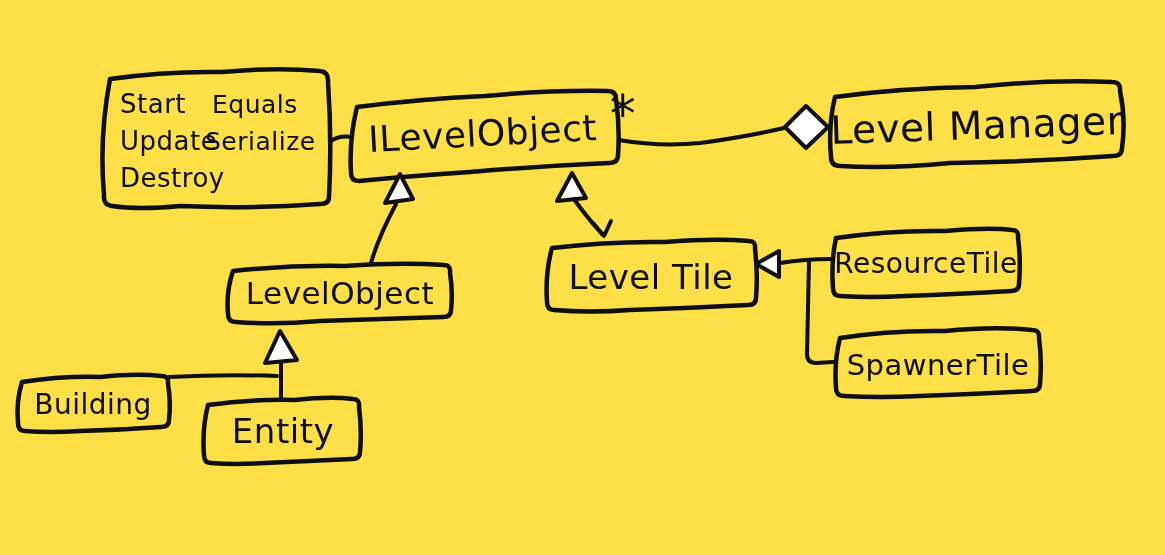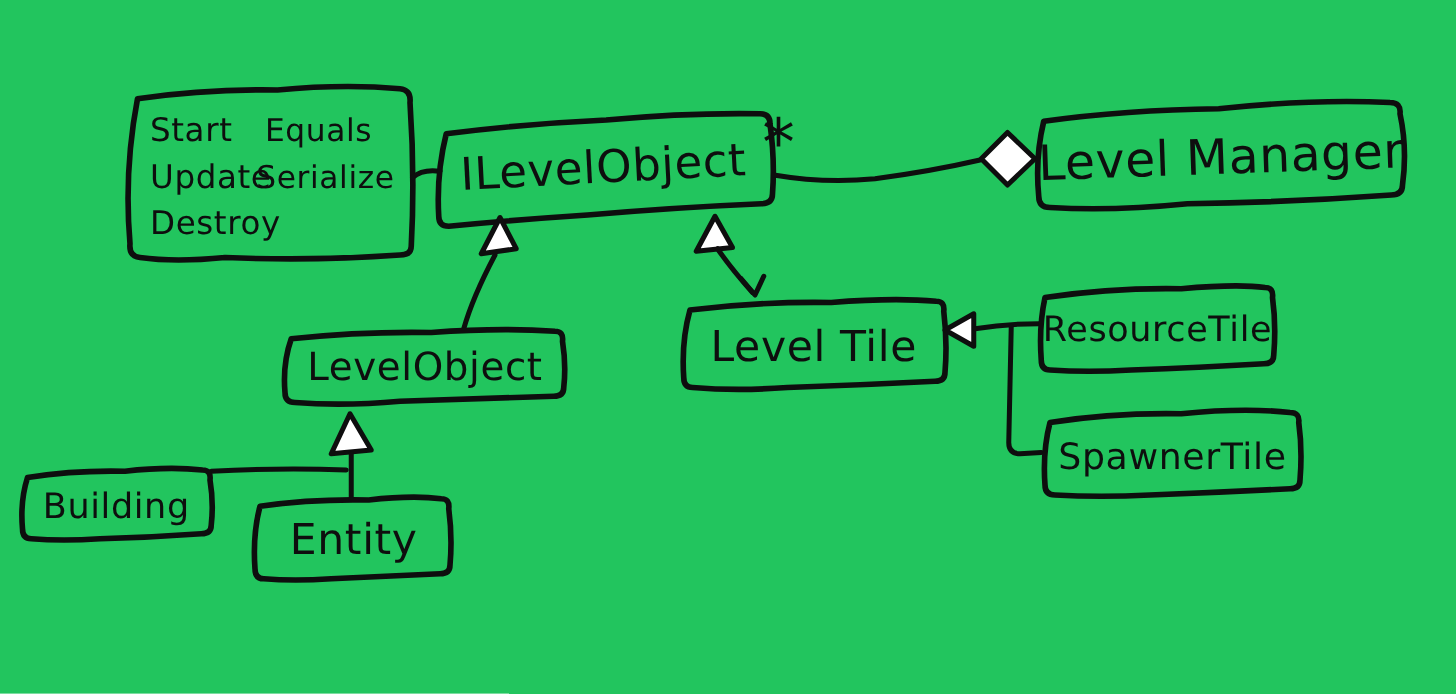--- a/index.html
+++ b/index.html
@@ -4,21 +4,21 @@
 <style>
   html, body {
     margin: 0;
     padding: 0;
     background: #ffffff;
   }
   .stage {
     position: relative;
     width: 1165px;
     height: 555px;
-    background: #22c55e;
+    background: #fde047;
     overflow: hidden;
   }
   svg { display: block; }
   .ink-stroke {
     fill: none;
     stroke: #0e0e0e;
     stroke-width: 4.5;
     stroke-linecap: round;
     stroke-linejoin: round;
   }

